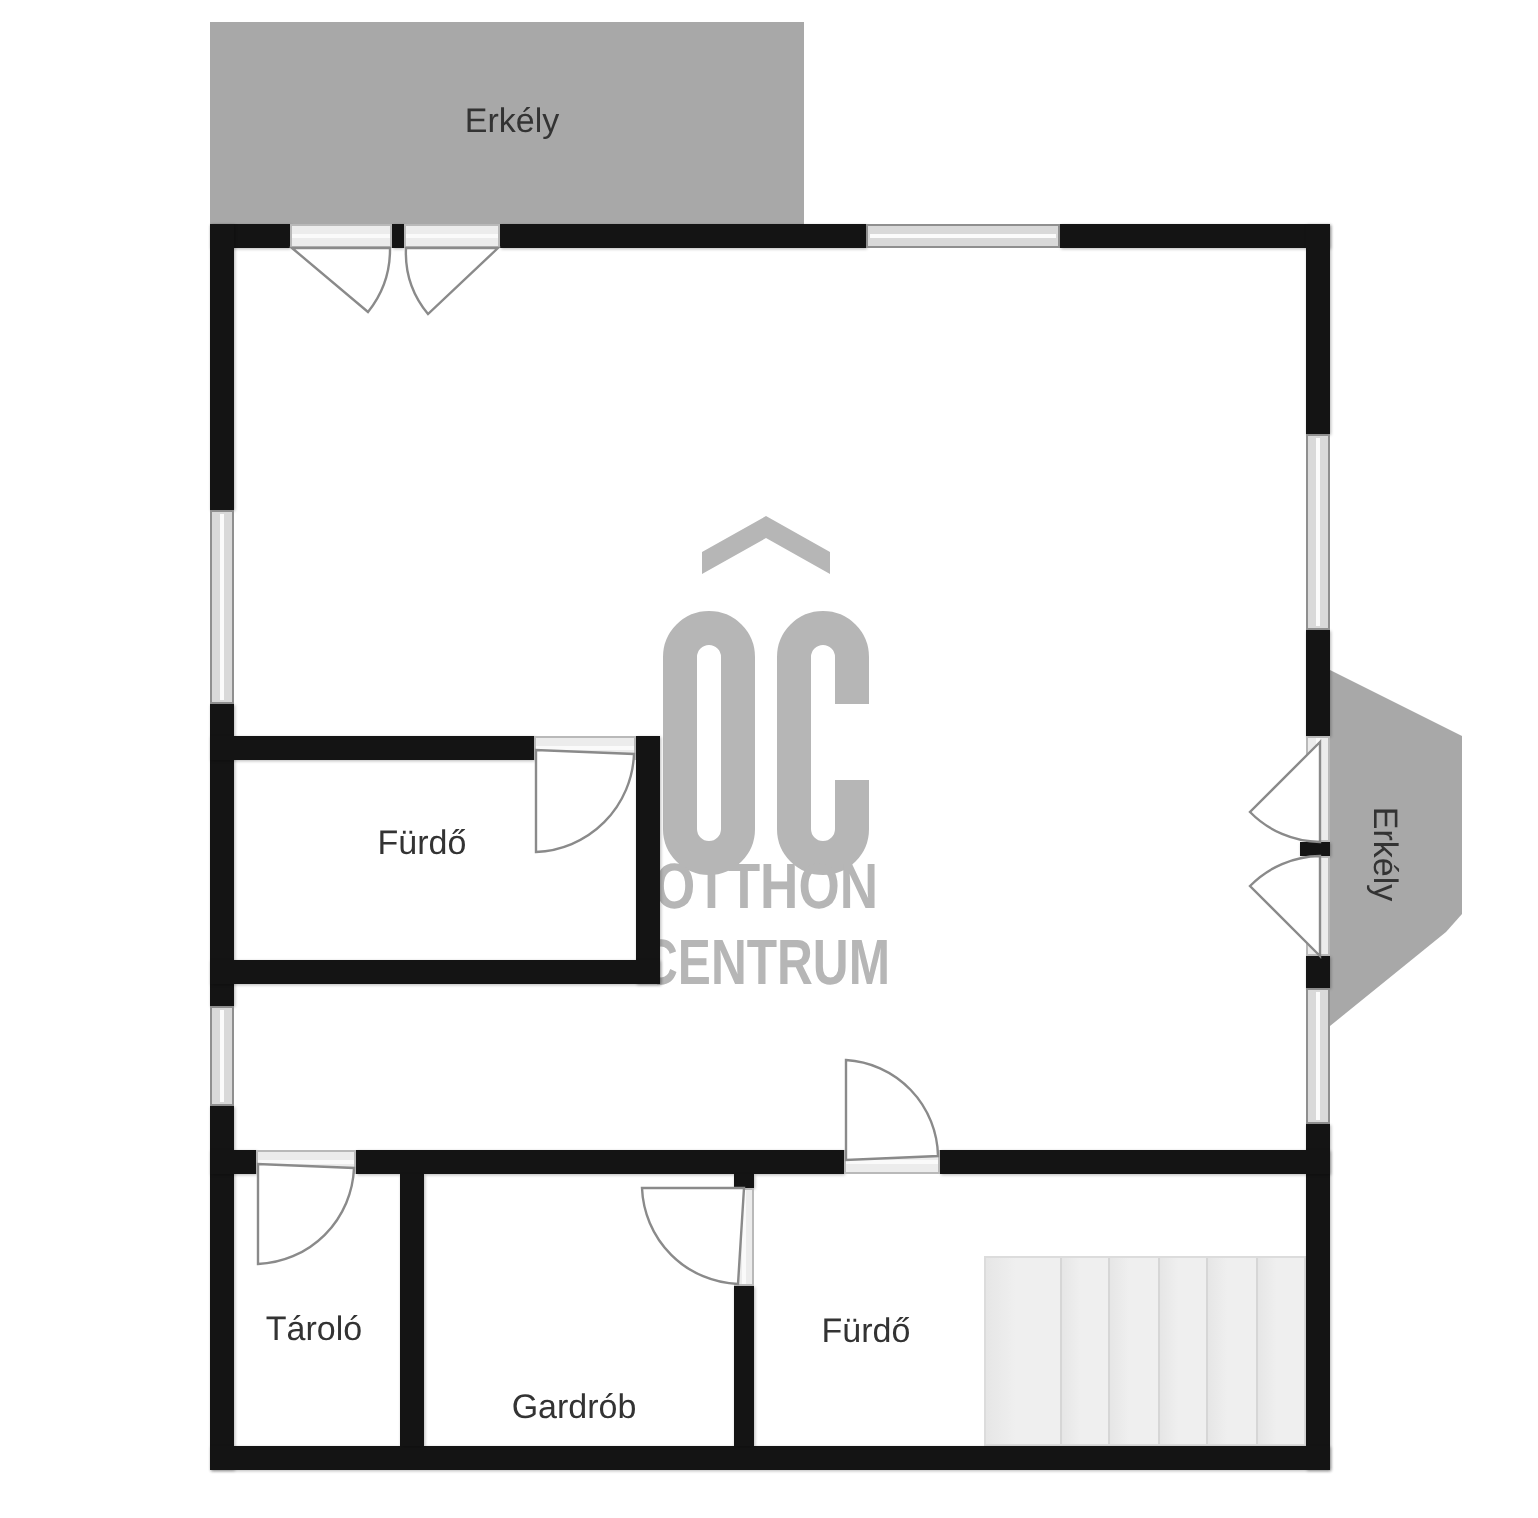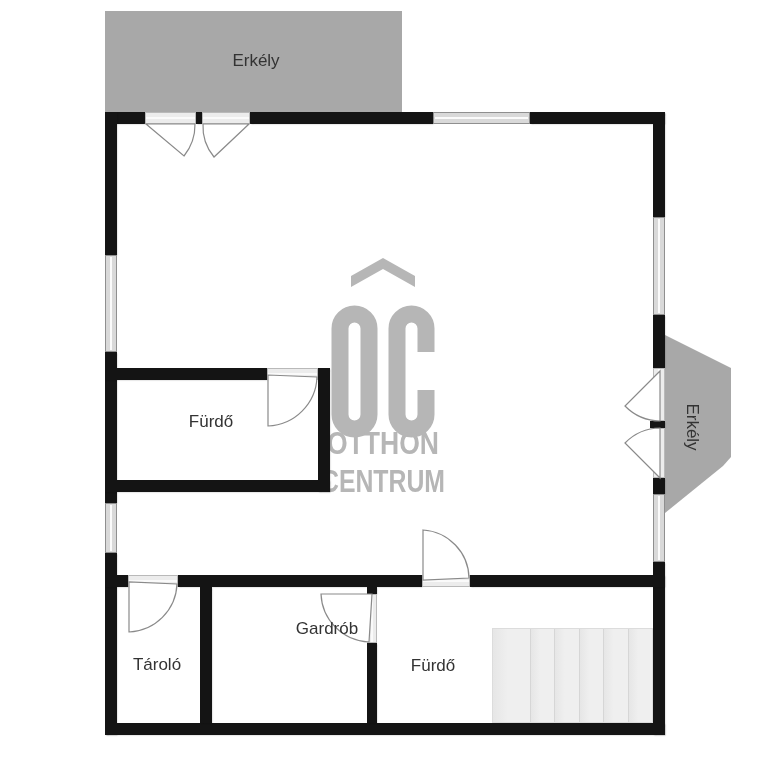--- a/index.html
+++ b/index.html
@@ -112,15 +112,15 @@
     <path class="door-swing" d="M268,375 L268,426 A51,51 0 0 0 317,377 Z"></path>
     <path class="door-swing" d="M129,582 L129,632 A50,50 0 0 0 177,584 Z"></path>
     <path class="door-swing" d="M423,580 L423,530 A49,49 0 0 1 469,578 Z"></path>
     <path class="door-swing" d="M372,594 L321,594 A50,50 0 0 0 369,642 Z"></path>
   </svg>
 
   <div class="label" style="left:256px;top:61px;">Erkély</div>
   <div class="label rot" style="left:692px;top:427px;">Erkély</div>
   <div class="label" style="left:211px;top:422px;">Fürdő</div>
   <div class="label" style="left:157px;top:665px;">Tároló</div>
-  <div class="label" style="left:287px;top:629px;margin-left:40px;">Gardrób</div>
+  <div class="label" style="left:287px;top:704px;">Gardrób</div>
   <div class="label" style="left:433px;top:666px;">Fürdő</div>
 </div>
 
 </body></html>

